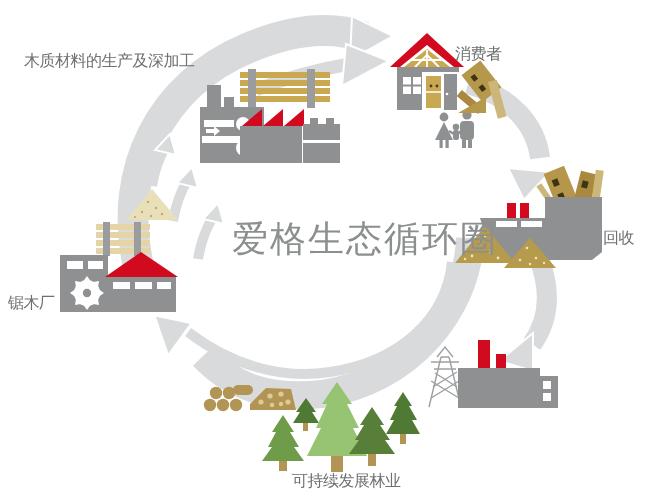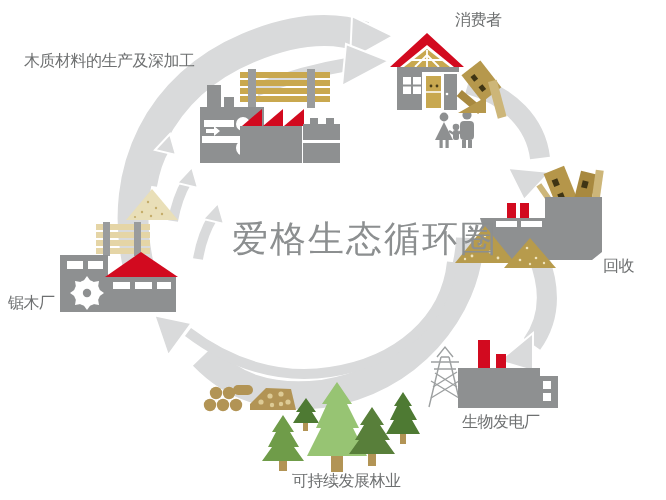--- a/index.html
+++ b/index.html
@@ -260,18 +260,17 @@
     <polygon points="105,277 141,252 178,277" fill="#d20a1f"></polygon>
     <rect x="108" y="277" width="68" height="35" fill="#8e9091"></rect>
     <rect x="113" y="282" width="17" height="7" fill="#ffffff"></rect>
     <rect x="135" y="282" width="17" height="7" fill="#ffffff"></rect>
     <rect x="157" y="282" width="14" height="7" fill="#ffffff"></rect>
   </g>
 </svg>
 
   <div class="title">爱格生态循环圈</div>
   <div class="lbl" style="left:24px;top:51px;">木质材料的生产及深加工</div>
-  <div class="lbl" style="left:455px;top:10px;text-align:right;">消费者</div>
-  <div class="lbl" style="left:603px;top:256px;">回收</div>
-  <div class="lbl" style="left:462px;top:412px;">生物发电厂</div>
+  <div class="lbl" style="left:455px;top:44px;text-align:right;">消费者</div>
+  <div class="lbl" style="left:603px;top:228px;">回收</div>
   <div class="lbl" style="left:292px;top:471px;">可持续发展林业</div>
   <div class="lbl" style="left:8px;top:293px;text-align:right;">锯木厂</div>
 </div>
 
 </body></html>

